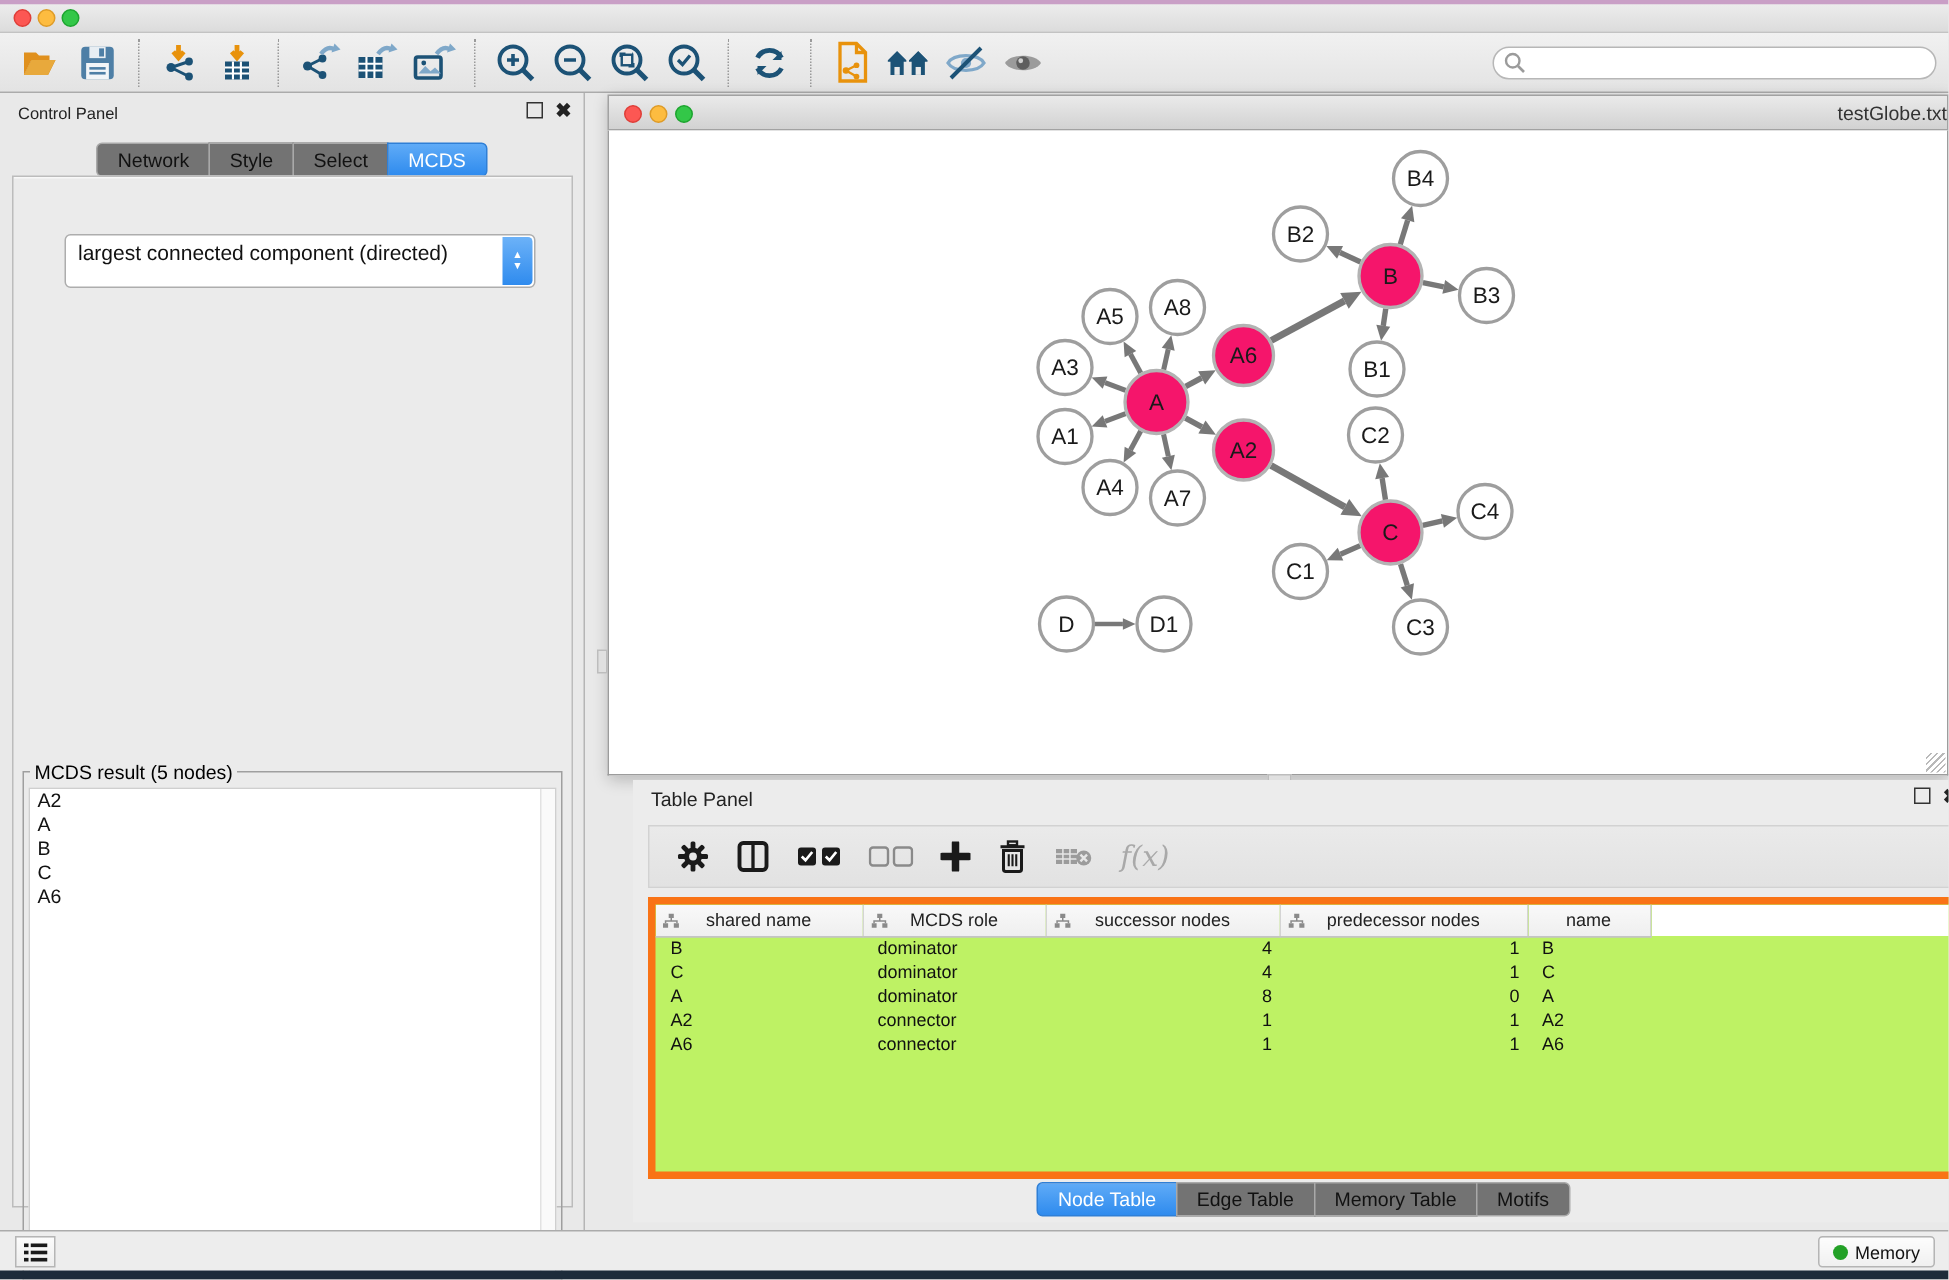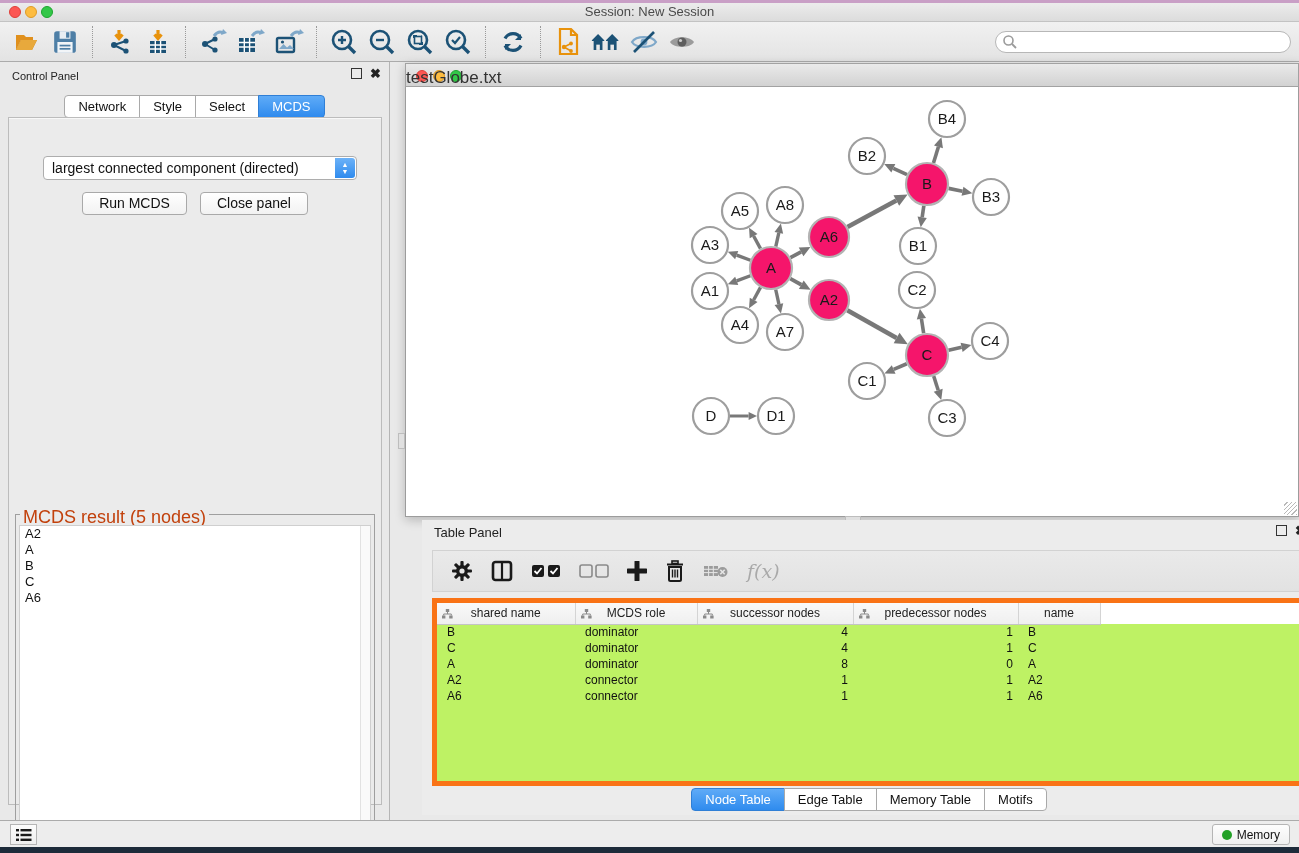--- a/index.html
+++ b/index.html
@@ -41,77 +41,77 @@
   .control-panel {
     position:absolute; left:0; top:62px; width:390px; height:758px;
     background:#e9e9e9; border-right:1px solid #b5b5b5;
   }
   .panel-header { position:absolute; left:12px; top:8px; font-size:11px; color:#222; }
   .panel-btns { position:absolute; right:8px; top:6px; display:flex; gap:8px; align-items:center; }
   .float-btn { width:11px; height:11px; border:1.5px solid #333; background:transparent; }
   .close-btn { font-size:13px; font-weight:bold; color:#222; line-height:11px; }
   .seg { display:inline-flex; }
   .seg .seg-btn {
-    background:#ffffff; border:1px solid #a9a9a9; margin-left:-1px;
+    background:#737373; border:1px solid #a9a9a9; margin-left:-1px;
     font-size:13px; color:#111; padding:3px 13px; line-height:15px;
   }
   .seg .seg-btn:first-child { border-radius:4px 0 0 4px; margin-left:0; }
   .seg .seg-btn:last-child  { border-radius:0 4px 4px 0; }
   .seg .seg-btn.active {
     background:linear-gradient(#5fabf7,#2f8bee); border-color:#2f7fd6; color:#fff;
   }
   .cp-tabs { position:absolute; left:0; right:0; top:33px; text-align:center; }
   .cp-content {
     position:absolute; left:8px; top:55px; width:374px; height:688px;
     border:1px solid #bcbcbc; background:#ebebeb; box-shadow:inset 0 1px 0 #f8f8f8;
   }
   .opt-label { position:absolute; left:0; right:0; top:16px; text-align:center; font-size:14px; color:#111; }
   .dropdown {
-    position:absolute; left:34px; top:38px; width:314px; height:24px;
+    position:absolute; left:34px; top:38px; width:314px; height:36px;
     background:#fff; border:1px solid #adadad; border-radius:4px;
     font-size:14px; color:#111; line-height:22px; padding-left:8px;
   }
   .dropdown .spinner {
     position:absolute; right:1px; top:1px; bottom:1px; width:20px;
     background:linear-gradient(#6cb2f8,#2f8bee); border-radius:0 3px 3px 0;
     display:flex; flex-direction:column; align-items:center; justify-content:center; gap:1px;
   }
   .dropdown .spinner span { color:#fff; font-size:7px; line-height:6px; }
   .cp-buttons { position:absolute; left:0; right:0; top:74px; display:flex; justify-content:center; gap:13px; }
   .push-btn {
     background:linear-gradient(#ffffff,#f2f2f2); border:1px solid #a9a9a9; border-radius:4px;
     font-size:14px; color:#111; padding:2px 16px; height:23px; line-height:17px;
   }
   .groupbox {
     position:absolute; left:6px; top:396px; width:360px; height:340px;
     border:1px solid #9f9f9f;
   }
   .groupbox .legend {
     position:absolute; left:4px; top:-8px; background:#ebebeb; padding:0 3px;
-    font-size:18px; color:#c2410c;
+    font-size:13px; color:#000000;
   }
   .listbox {
     position:absolute; left:3px; right:3px; top:10px; bottom:3px;
     background:#fff; border:1px solid #cfcfcf;
   }
   .listbox .item { font-size:13px; color:#111; padding:1px 0 1px 5px; line-height:14px; }
   .scrolltrack {
     position:absolute; right:0; top:0; bottom:0; width:10px;
     background:#fafafa; border-left:1px solid #e2e2e2;
   }
   
   .net-frame {
     position:absolute; left:405px; top:63px; width:894px; height:454px;
     box-shadow:0 3px 10px rgba(0,0,0,0.22);
   }
   .net-titlebar {
     position:absolute; left:0; top:0; right:0; height:24px;
     background:linear-gradient(#eaeaea,#d2d2d2); border:1px solid #a2a2a2;
   }
-  .net-titlebar .title { position:absolute; left:0; right:0; top:4px; text-align:left; font-size:17px; color:#333; }
+  .net-titlebar .title { position:absolute; left:0; right:0; top:4px; text-align:right; font-size:13px; color:#333; }
   .net-titlebar .tl { top:6px; }
   .net-titlebar .tl.red{left:10px;} .net-titlebar .tl.yellow{left:27px;} .net-titlebar .tl.green{left:44px;}
   .net-canvas {
     position:absolute; left:0; top:24px; right:0; bottom:0;
     background:#fff; border:1px solid #9c9c9c; border-top:none;
   }
   .net-canvas svg { position:absolute; left:0; top:0; }
   .resize-grip {
     position:absolute; right:1px; bottom:1px; width:13px; height:13px;
     background:repeating-linear-gradient(135deg, transparent 0 2px, #b9b9b9 2px 3px);
@@ -164,21 +164,20 @@
 </style>
 </head>
 <body>
 
 <div class="desktop-top"></div>
 
 <div class="titlebar">
   <span class="tl red"></span>
   <span class="tl yellow"></span>
   <span class="tl green"></span>
-  <div class="title">Session: New Session</div>
 </div>
 
 <div class="toolbar">
   <div class="tb-btn">
     <svg width="28" height="28" viewBox="0 0 28 28">
       <path d="M3 7h8l2 2h7v3H8L3 22z" fill="#e0901d"></path>
       <path d="M3 7v15l5-10h16l-5 10H3" fill="#c97f15"></path>
       <path d="M8 12h16l-5 10H3z" fill="#e8a93c"></path>
     </svg>
   </div>
@@ -331,24 +330,20 @@
       <span class="seg-btn active">MCDS</span>
     </span>
   </div>
   <div class="cp-content">
     <div class="dropdown">
       <span>largest connected component (directed)</span>
       <span class="spinner">
           <span>▲</span>
           <span>▼</span>
         </span>
-    </div>
-    <div class="cp-buttons">
-      <button class="push-btn">Run MCDS</button>
-      <button class="push-btn">Close panel</button>
     </div>
     <div class="groupbox">
       <span class="legend">MCDS result (5 nodes)</span>
       <div class="listbox">
         <div id="mcds-items">
             <div class="item">A2</div>
             <div class="item">A</div>
             <div class="item">B</div>
             <div class="item">C</div>
             <div class="item">A6</div>

